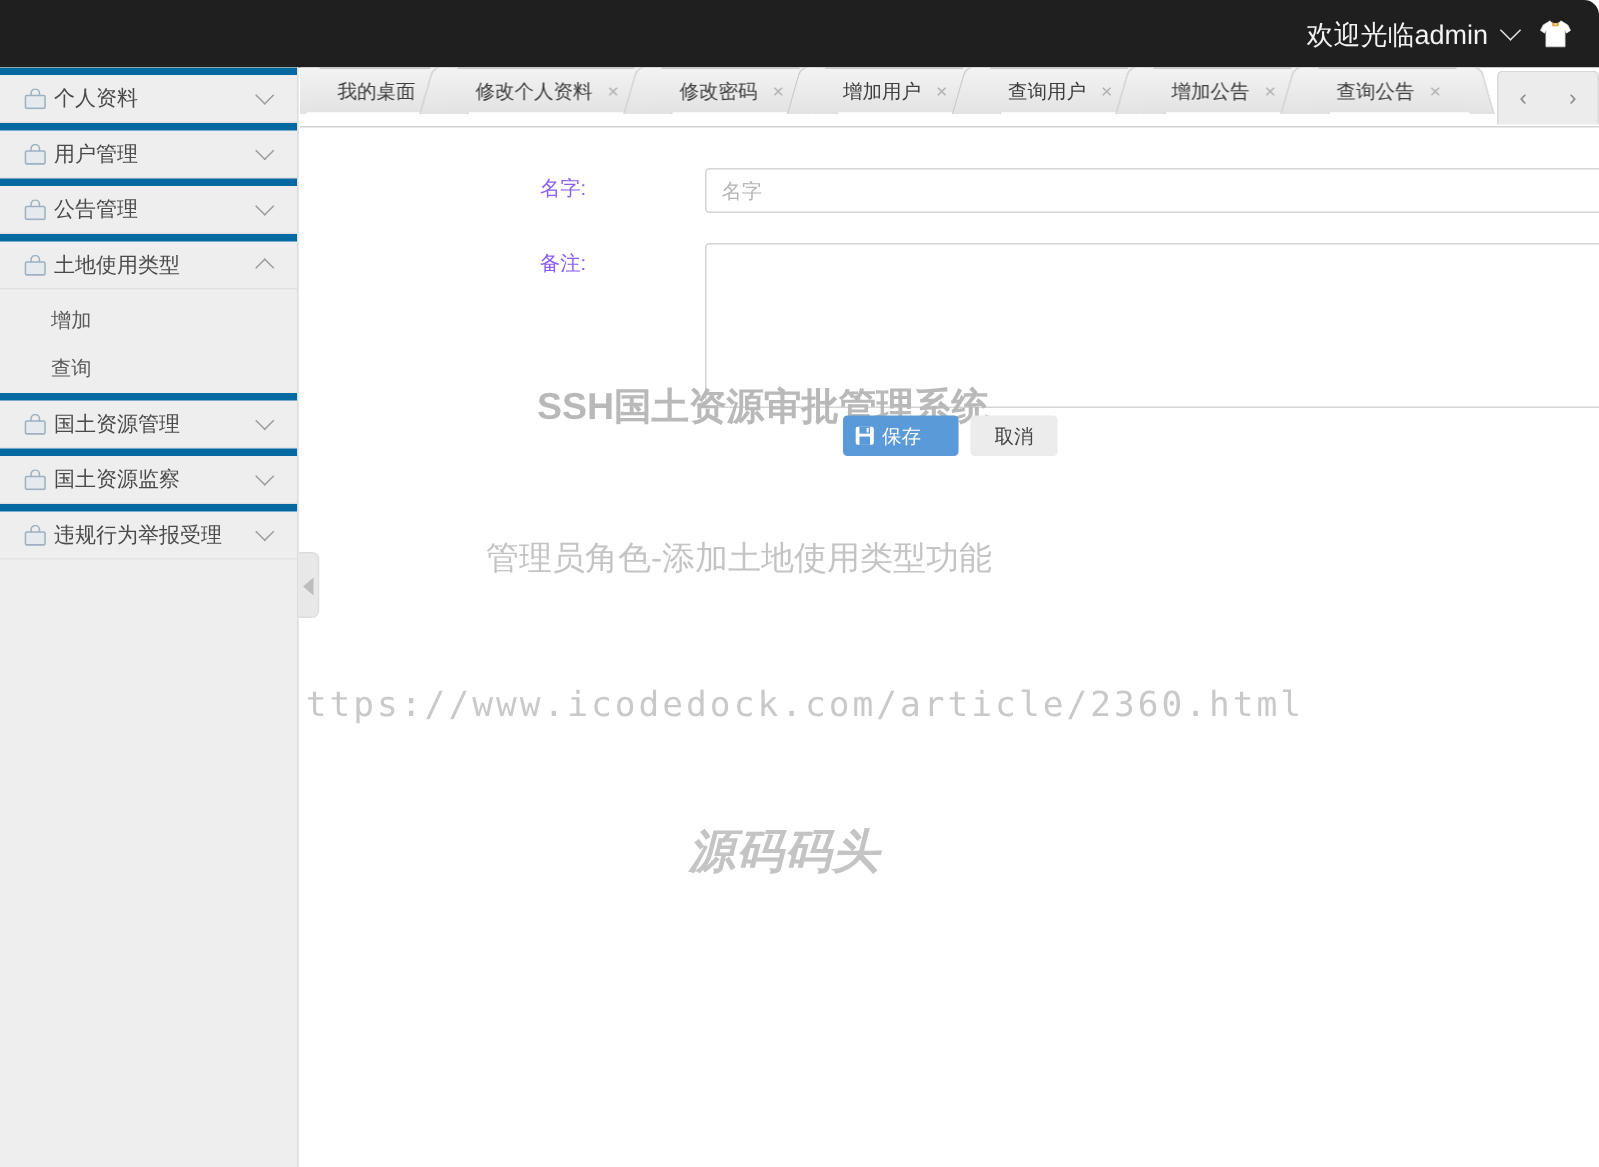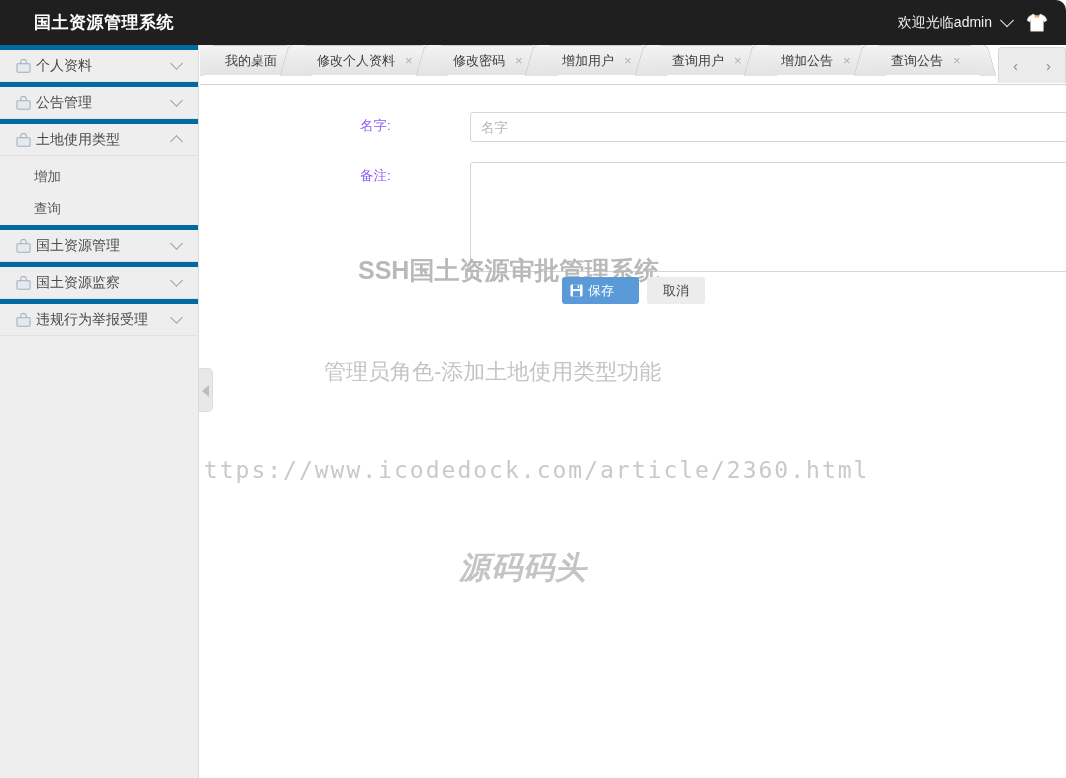--- a/index.html
+++ b/index.html
@@ -28,21 +28,21 @@
     letter-spacing: 0.5px;
     white-space: nowrap;
   }
   #header-right {
     position: absolute; right: 18px; top: 0;
     height: 45px;
     display: flex; align-items: center; gap: 10px;
   }
   #welcome-text {
     color: #f2f2f2;
-    font-size: 14px;
+    font-size: 18px;
     white-space: nowrap;
   }
   .chev-down {
     display: inline-block;
     width: 10px; height: 10px;
     border-right: 1.6px solid #e6e6e6;
     border-bottom: 1.6px solid #e6e6e6;
     transform: rotate(45deg) translate(-2px,-2px);
     margin-right: 4px;
   }
@@ -305,21 +305,20 @@
     font-weight: bold;
     color: #c4c4c4;
     letter-spacing: 1px;
     font-style: italic;
   }
 </style>
 </head>
 <body>
 
 <div id="header">
-  <div id="header-title">国土资源管理系统</div>
   <div id="header-right">
     <span id="welcome-text">欢迎光临admin</span>
     <span class="chev-down"></span>
     <span>
       <svg id="shirt-icon" viewBox="0 0 24 22">
         <path d="M8 1 L3 4 L1 8 L4 10 L5 8 L5 20 L19 20 L19 8 L20 10 L23 8 L21 4 L16 1 L14 3 L10 3 Z" fill="#ffffff" stroke="#d8d8d8" stroke-width="0.6"></path>
         <path d="M9.6 1.4 L12 4.2 L14.4 1.4 L14.4 5 L9.6 5 Z" fill="#e8a33d"></path>
       </svg>
     </span>
   </div>
@@ -329,20 +328,32 @@
   <div id="menu-list">
       <div class="menu-group">
         <div class="menu-head">
           <span>
             <svg class="lock-ico" viewBox="0 0 16 15">
               <rect x="1" y="5" width="14" height="9.2" rx="1" fill="#e6eaee" stroke="#9fb0c0" stroke-width="1.1"></rect>
               <path d="M5 5.2 V3.4 a3 3 0 0 1 6 0 V5.2" fill="none" stroke="#9fb0c0" stroke-width="1.1"></path>
             </svg>
           </span>
           <span class="menu-label">个人资料</span>
+          <span class="caret"></span>
+        </div>
+      </div>
+      <div class="menu-group">
+        <div class="menu-head">
+          <span>
+            <svg class="lock-ico" viewBox="0 0 16 15">
+              <rect x="1" y="5" width="14" height="9.2" rx="1" fill="#e6eaee" stroke="#9fb0c0" stroke-width="1.1"></rect>
+              <path d="M5 5.2 V3.4 a3 3 0 0 1 6 0 V5.2" fill="none" stroke="#9fb0c0" stroke-width="1.1"></path>
+            </svg>
+          </span>
+          <span class="menu-label">用户管理</span>
           <span class="caret"></span>
         </div>
       </div>
       <div class="menu-group">
         <div class="menu-head">
           <span>
             <svg class="lock-ico" viewBox="0 0 16 15">
               <rect x="1" y="5" width="14" height="9.2" rx="1" fill="#e6eaee" stroke="#9fb0c0" stroke-width="1.1"></rect>
               <path d="M5 5.2 V3.4 a3 3 0 0 1 6 0 V5.2" fill="none" stroke="#9fb0c0" stroke-width="1.1"></path>
             </svg>

